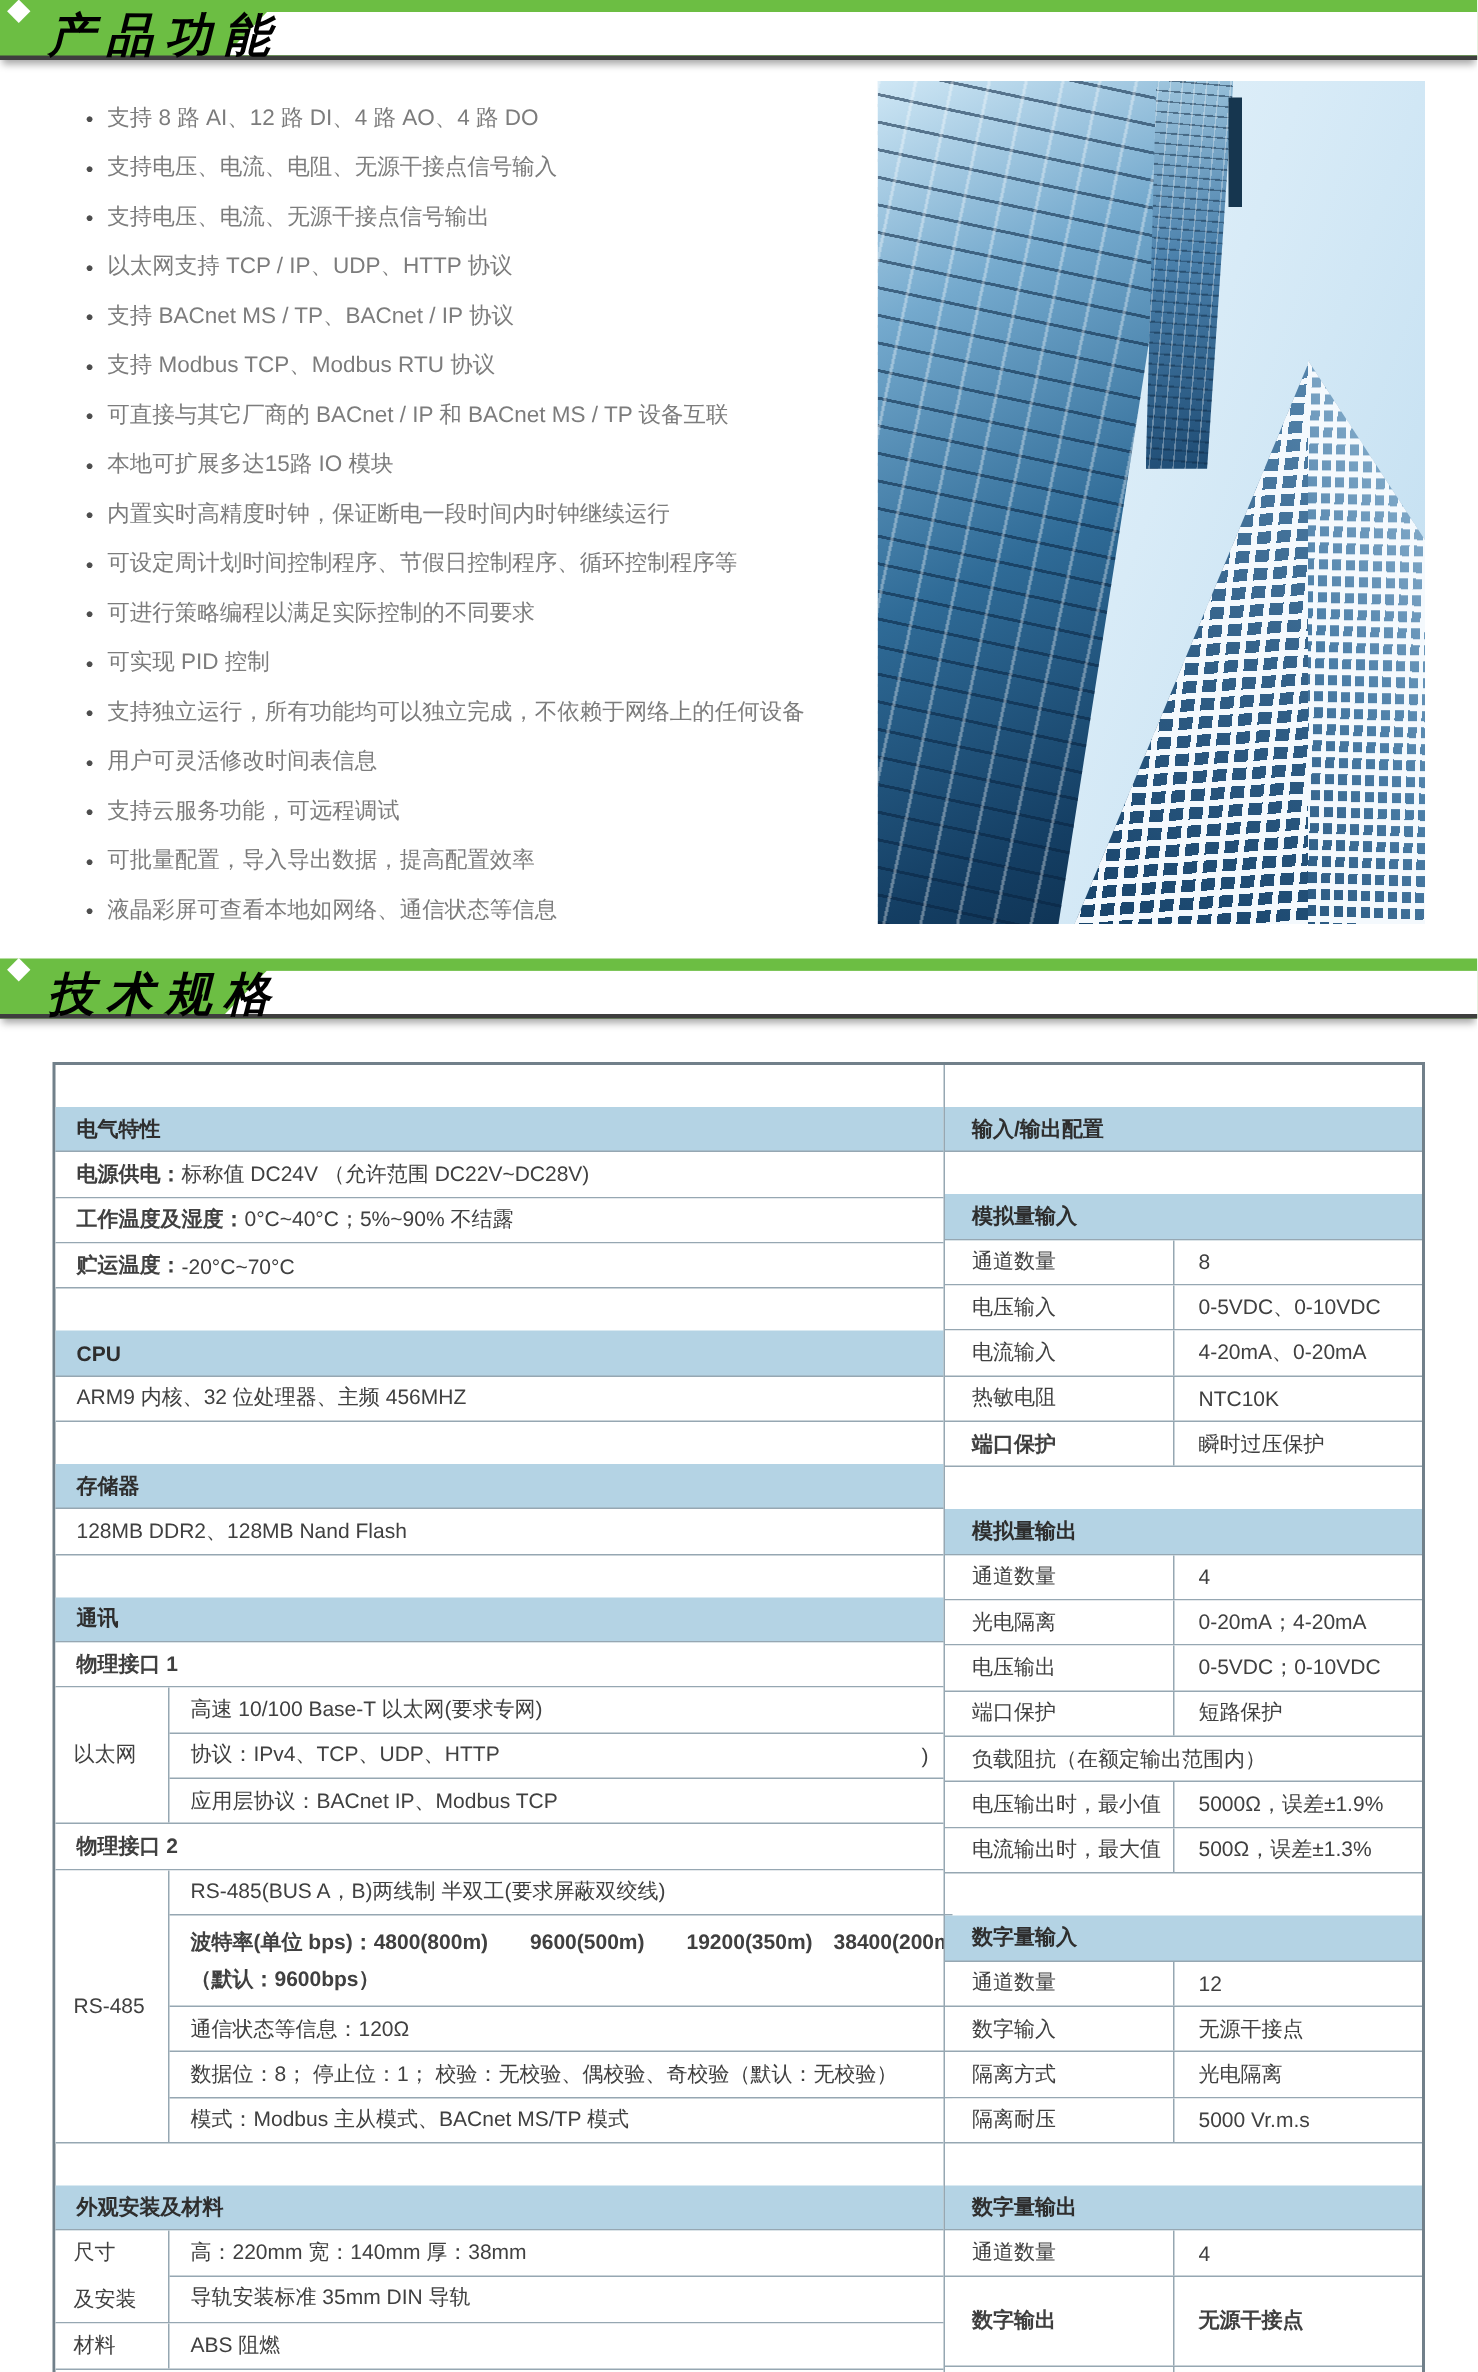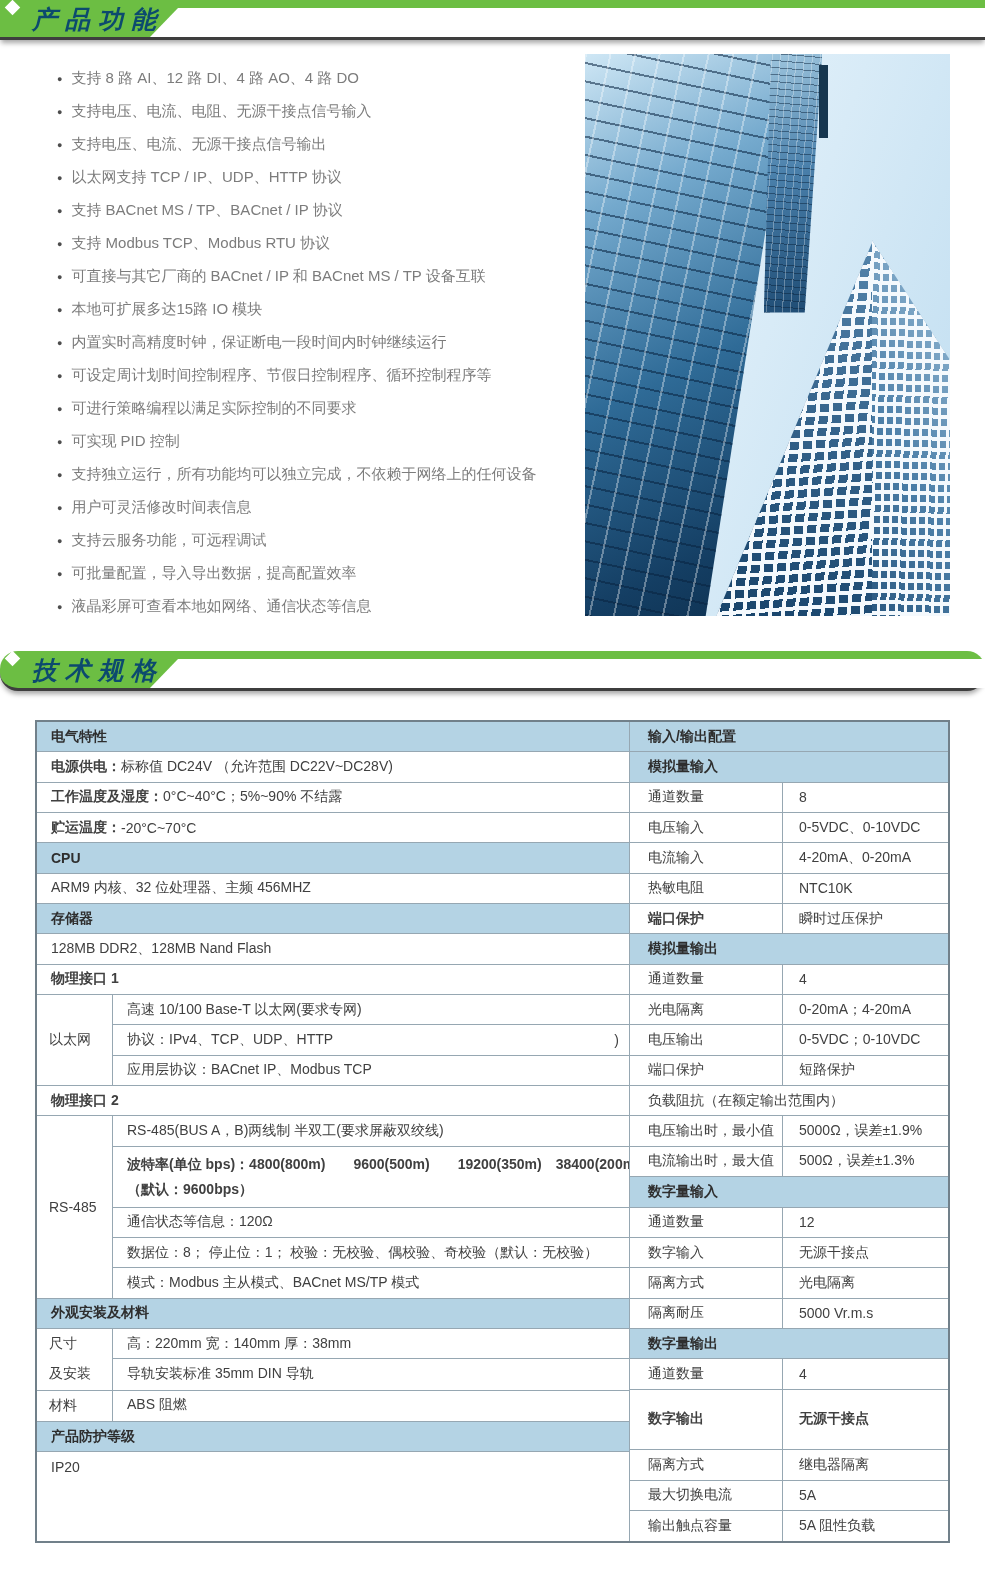--- a/index.html
+++ b/index.html
@@ -12,25 +12,25 @@
   }
   *{box-sizing:border-box;margin:0;padding:0;}
   html,body{background:#fff;}
   body{width:985px;font-family:"Liberation Sans","DejaVu Sans",sans-serif;color:var(--txt);}
   .page{position:relative;width:985px;min-height:1581px;overflow:hidden;background:#fff;}
 
   
   .banner{position:relative;height:40px;background:var(--green);border-bottom:3px solid #3e3e3e;
           box-shadow:0 4px 5px -1px rgba(0,0,0,.35);}
   .banner .diamond{position:absolute;left:7px;top:2px;width:11px;height:11px;background:#fff;transform:rotate(45deg);z-index:3;}
-  .banner .banner-title{position:absolute;left:32px;top:3px;z-index:2;color:#0c4a6e;font-size:25px;font-weight:bold;
+  .banner .banner-title{position:absolute;left:32px;top:3px;z-index:2;color:#000000;font-size:31px;font-weight:bold;
           font-style:italic;letter-spacing:8px;white-space:nowrap;}
   .banner .banner-slant{position:absolute;left:150px;right:0;top:8px;bottom:0;background:#fff;
           clip-path:polygon(28px 0,100% 0,100% 100%,0 100%);z-index:1;}
-  .banner2{margin-top:28px;border-radius:18px;}
+  .banner2{margin-top:16px;}
 
   
   .features{position:relative;margin-top:14px;height:569px;}
   .features ul{list-style:none;padding:8px 0 0 57px;width:545px;}
   .features li{height:33px;display:flex;align-items:center;font-size:15px;color:#7c7c7c;white-space:nowrap;}
   .features li::before{content:"●";font-size:9px;color:#4d4d4d;margin-right:9px;flex:0 0 auto;}
 
   
   .photo{position:absolute;right:35px;top:0;width:365px;height:562px;overflow:hidden;
          background:linear-gradient(110deg,#eef7fc 0%,#d8ebf7 50%,#bfddf0 100%);}
@@ -60,21 +60,21 @@
   
   .spec{margin:29px 35px 0 35px;}
   .spec-table{display:flex;border:2px solid var(--outer);font-size:14px;}
   .panel-left{width:592px;}
   .panel-right{flex:1;border-left:1px solid var(--line);}
   .panel-left > :last-child,.panel-right > :last-child{border-bottom:none;}
 
   .row{border-bottom:1px solid var(--line);display:flex;align-items:center;background:#fff;}
   .u1{height:var(--rh);}
   .u2{height:calc(var(--rh)*2);font-weight:bold;}
-  .hdr{background:var(--blue);font-weight:bold;color:#2e2e2e;padding-left:14px;}
+  .hdr{background:var(--blue);font-weight:bold;color:#2e2e2e;padding-left:14px;margin-top:28px;}
   .hdr-r{padding-left:18px;}
   .txt{padding-left:14px;white-space:nowrap;}
   .b{font-weight:bold;}
   .rr{margin-left:auto;padding-right:10px;}
 
   .grow{display:flex;border-bottom:1px solid var(--line);background:#fff;}
   .gl{width:76px;flex:0 0 76px;border-right:1px solid var(--line);display:flex;flex-direction:column;
       justify-content:space-around;padding-left:12px;}
   .gll{display:flex;align-items:center;height:var(--rh);}
   .gv{flex:1;display:flex;flex-direction:column;}
@@ -151,20 +151,21 @@
             <span>-20°C~70°C</span>
           </div>
           <div class="row u1 hdr">CPU</div>
           <div class="row u1 txt">
             <span>ARM9 内核、32 位处理器、主频 456MHZ</span>
           </div>
           <div class="row u1 hdr">存储器</div>
           <div class="row u1 txt">
             <span>128MB DDR2、128MB Nand Flash</span>
           </div>
+          <div class="row u1 hdr">通讯</div>
           <div class="row u1 txt b">
             <span>物理接口 1</span>
           </div>
           <div class="grow">
             <div class="gl">
               <span class="gll">以太网</span>
             </div>
             <div class="gv">
               <div class="sub u1">
                 <span>高速 10/100 Base-T 以太网(要求专网)</span>

